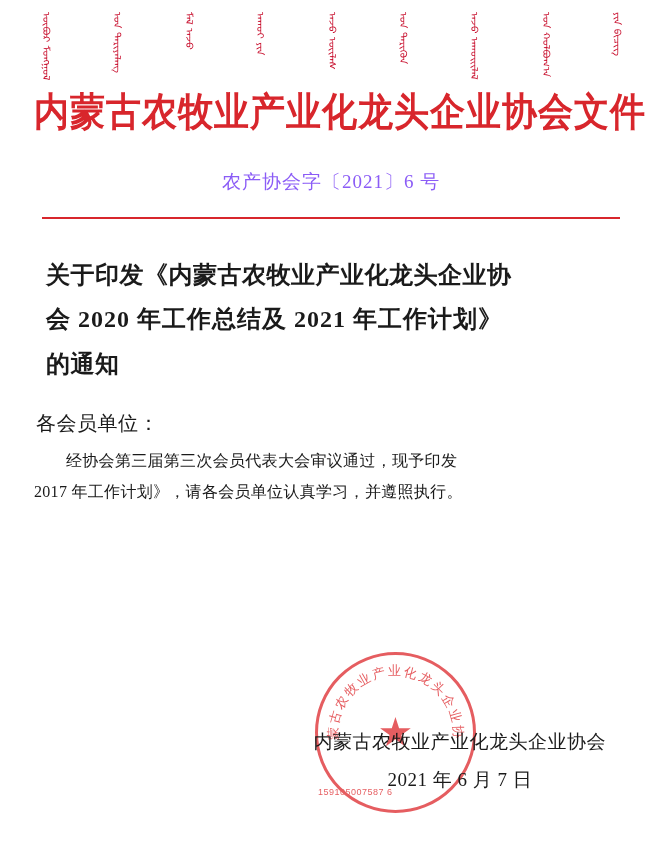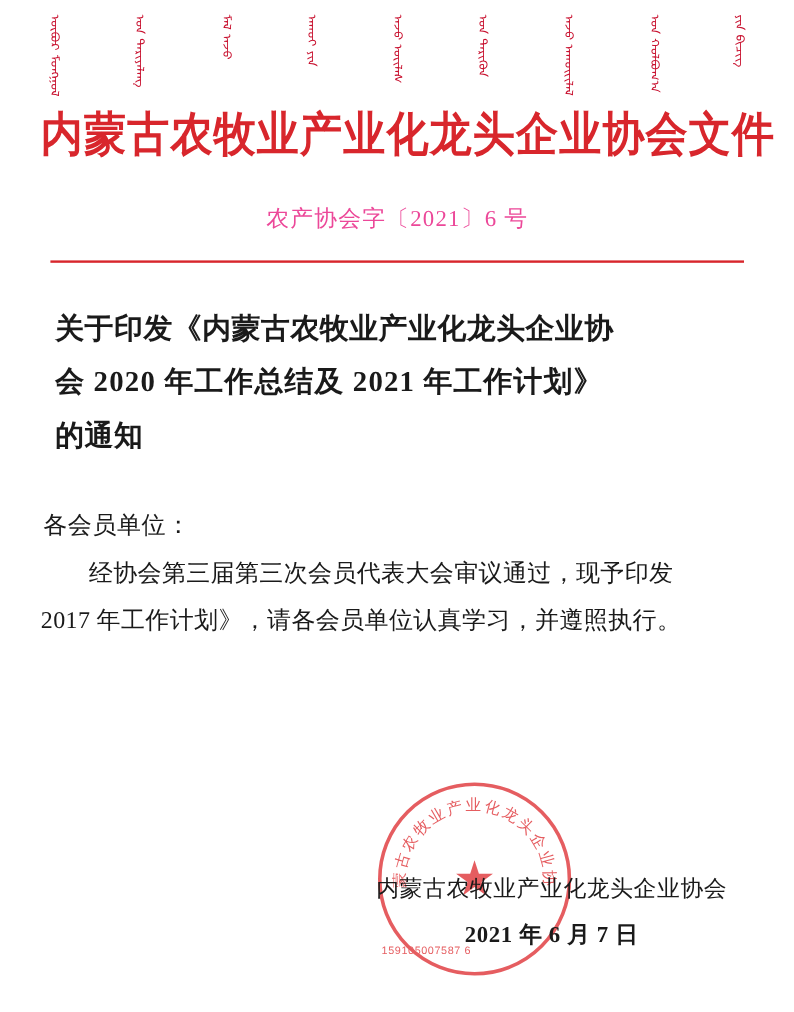--- a/index.html
+++ b/index.html
@@ -55,21 +55,21 @@
     margin-top: 26px;
     white-space: nowrap;
     transform: scaleY(1.12);
     transform-origin: center top;
   }
 
   
   .doc-number {
     text-align: center;
     font-size: 19px;
-    color: #ec4899;
+    color: #8b5cf6;
     margin-top: 36px;
     letter-spacing: 1px;
   }
 
   
   .red-rule {
     height: 2px;
     background: #d8262c;
     margin: 22px 8px 0 8px;
   }
@@ -86,25 +86,25 @@
   .notice-title .line {
     display: block;
   }
   .notice-title .line-2 {
     letter-spacing: 1px;
   }
 
   
   .salutation {
     font-size: 20px;
-    margin: 38px 0 0 2px;
+    margin: 24px 0 0 2px;
     letter-spacing: 0.5px;
   }
   .body-para {
-    font-size: 20px;
+    font-size: 16px;
     line-height: 1.95;
     margin-top: 8px;
     text-align: justify;
     letter-spacing: 0.3px;
   }
   .body-para .indent {
     display: inline-block;
     width: 2em;
   }
 
@@ -112,21 +112,21 @@
   .sign-block {
     position: absolute;
     right: 56px;
     bottom: 44px;
     text-align: center;
     font-size: 19px;
     line-height: 2.0;
     letter-spacing: 0.5px;
   }
   .sign-org { white-space: nowrap; }
-  .sign-date { white-space: nowrap; font-weight: bold; }
+  .sign-date { white-space: nowrap; }
 
   .seal {
     position: absolute;
     left: 315px;
     bottom: 30px;
     width: 155px;
     height: 155px;
     border: 3px solid #e03a3e;
     border-radius: 50%;
     opacity: 0.82;

